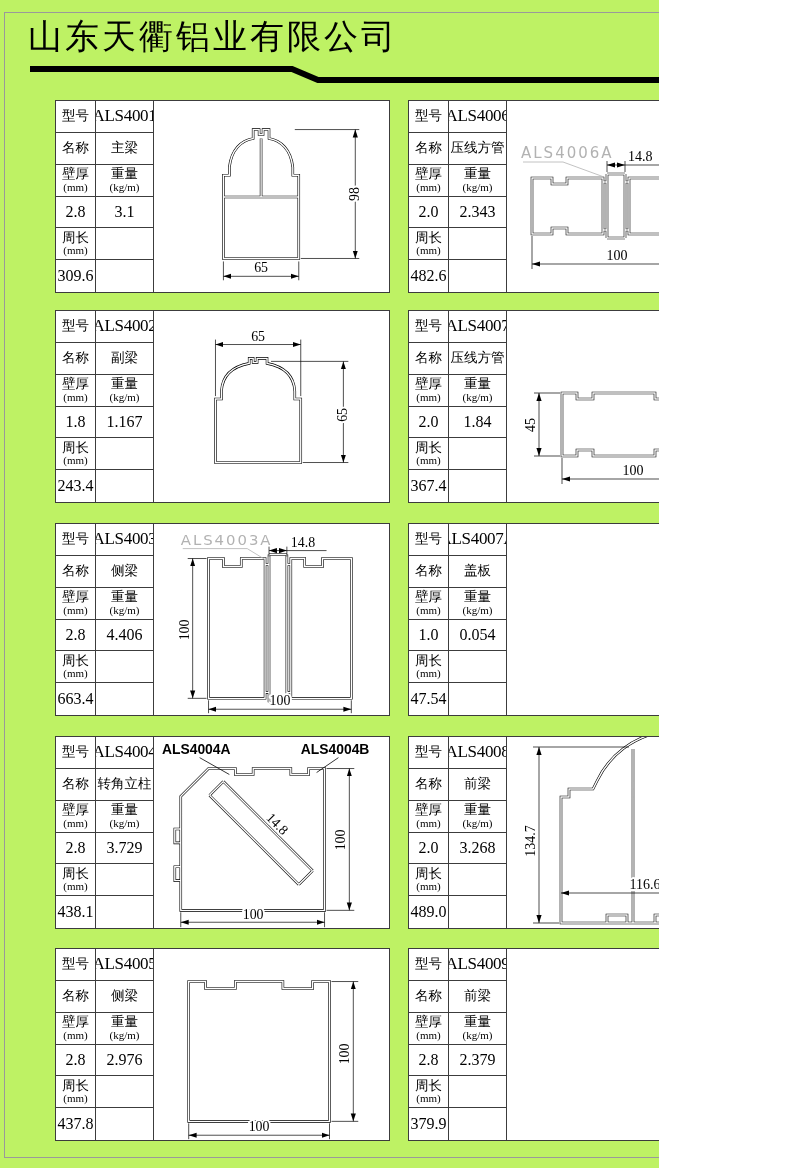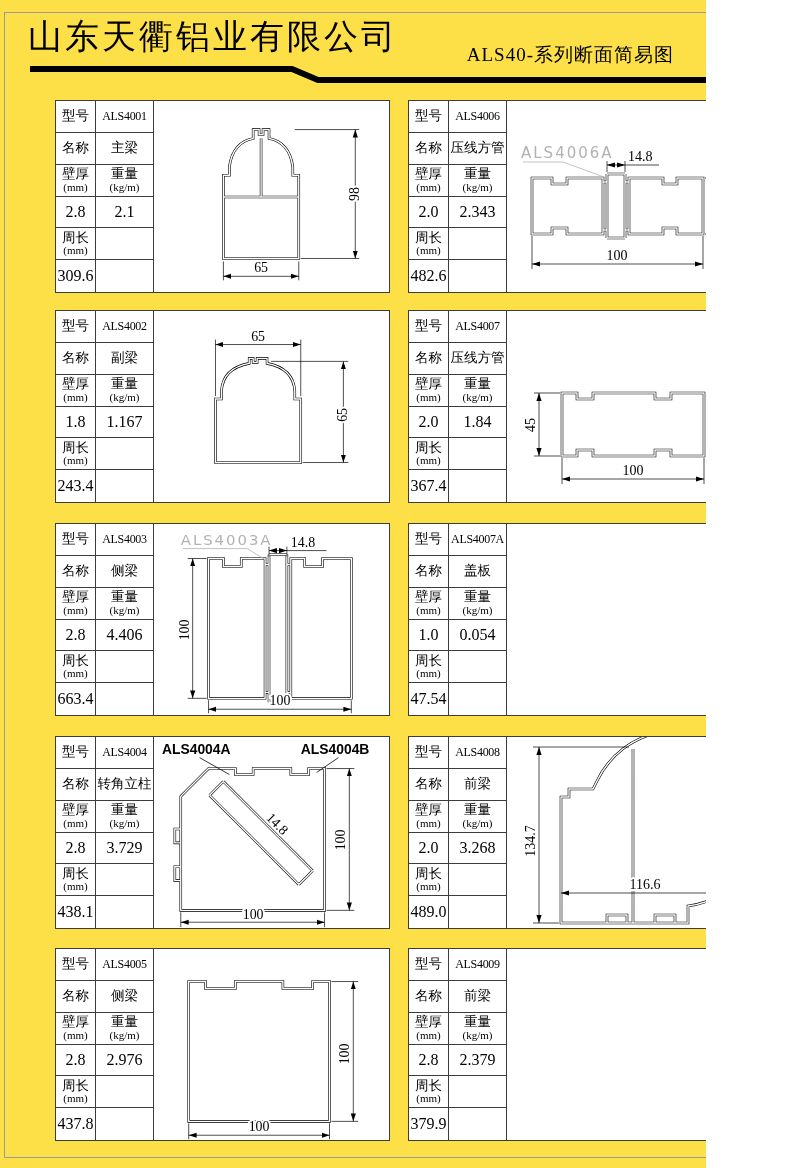--- a/index.html
+++ b/index.html
@@ -1,33 +1,33 @@
 <!DOCTYPE html>
 <html><head>
 <meta charset="utf-8">
 <style>
   html,body{margin:0;padding:0;background:#fff;}
-  #page{position:relative;width:659px;height:1168px;background:#fde047;overflow:hidden;
-        font-family:"Liberation Serif","DejaVu Serif",serif;color:#000;padding-left:47px;}
+  #page{position:relative;width:659px;height:1168px;background:#bef264;overflow:hidden;
+        font-family:"Liberation Serif","DejaVu Serif",serif;color:#000;}
   #frame{position:absolute;left:4px;top:12px;width:790px;height:1146px;
          border:1px solid #9a9a9a;box-sizing:border-box;}
   .company{position:absolute;left:28px;top:14px;font-size:34px;letter-spacing:3px;
            font-family:"Liberation Serif","DejaVu Serif",serif;}
   .series{position:absolute;right:32px;top:42px;font-size:19px;letter-spacing:1px;}
   #rule{position:absolute;left:0;top:0;width:800px;height:100px;pointer-events:none;}
   .cell{position:absolute;height:193px;border:1px solid #3c3c3c;box-sizing:border-box;
         display:flex;background:#fff;}
   .tbl{width:98px;border-right:1px solid #3c3c3c;display:grid;grid-template-rows:repeat(6,1fr);box-sizing:border-box;}
   .r{display:grid;grid-template-columns:40px 1fr;border-bottom:1px solid #3c3c3c;}
   .r:last-child{border-bottom:none;}
   .c{display:flex;flex-direction:column;align-items:center;justify-content:center;
      font-size:13.5px;line-height:1.05;overflow:hidden;}
   .l{border-right:1px solid #3c3c3c;}
   .c small{font-size:11px;line-height:1;}
-  .mono{font-size:12px;letter-spacing:-0.3px;}
+  .mono{font-size:17px;letter-spacing:-0.3px;}
   .num{font-size:16px;}
   .draw{flex:1;position:relative;}
   .draw svg{position:absolute;inset:0;width:100%;height:100%;}
   .w{stroke:#000;stroke-width:2.6;fill:none;stroke-linejoin:miter;}
   .wi{stroke:#fff;stroke-width:1.4;fill:none;stroke-linejoin:miter;}
   .xl{stroke:#000;stroke-width:.7;fill:none;}
   .dl{stroke:#000;stroke-width:.7;fill:none;
       marker-start:url(#arw);marker-end:url(#arw);}
   .dt{font-family:"Liberation Serif","DejaVu Serif",serif;font-size:14px;fill:#000;
       text-anchor:middle;paint-order:stroke;stroke:#fff;stroke-width:4px;stroke-linejoin:round;}
@@ -39,21 +39,20 @@
       fill:#000;text-anchor:start;}
   .blead{stroke:#000;stroke-width:.8;fill:none;}
 </style>
 </head>
 <body>
 
 <div id="page">
   <div id="frame"></div>
 
   <div class="company">山东天衢铝业有限公司</div>
-  <div class="series">ALS40-系列断面简易图</div>
   <svg id="rule">
     <path d="M30,69 H292 L318,80 H795" stroke="#000" stroke-width="6" fill="none"></path>
     <defs>
       <marker id="arw" markerWidth="10" markerHeight="8" refX="8" refY="3" orient="auto-start-reverse" markerUnits="userSpaceOnUse">
         <path d="M0,0.4 L8,3 L0,5.6 Z" fill="#000"></path>
       </marker>
     </defs>
   </svg>
 
   <div class="cell" style="left:55px;top:100px;width:335px">
@@ -71,21 +70,21 @@
             <span>壁厚</span>
             <small>(mm)</small>
           </div>
           <div class="c">
             <span>重量</span>
             <small>(kg/m)</small>
           </div>
         </div>
       <div class="r">
           <div class="c l num">2.8</div>
-          <div class="c num">2.1</div>
+          <div class="c num">3.1</div>
         </div>
       <div class="r">
           <div class="c l">
             <span>周长</span>
             <small>(mm)</small>
           </div>
           <div class="c"></div>
         </div>
       <div class="r">
           <div class="c l num">309.6</div>

